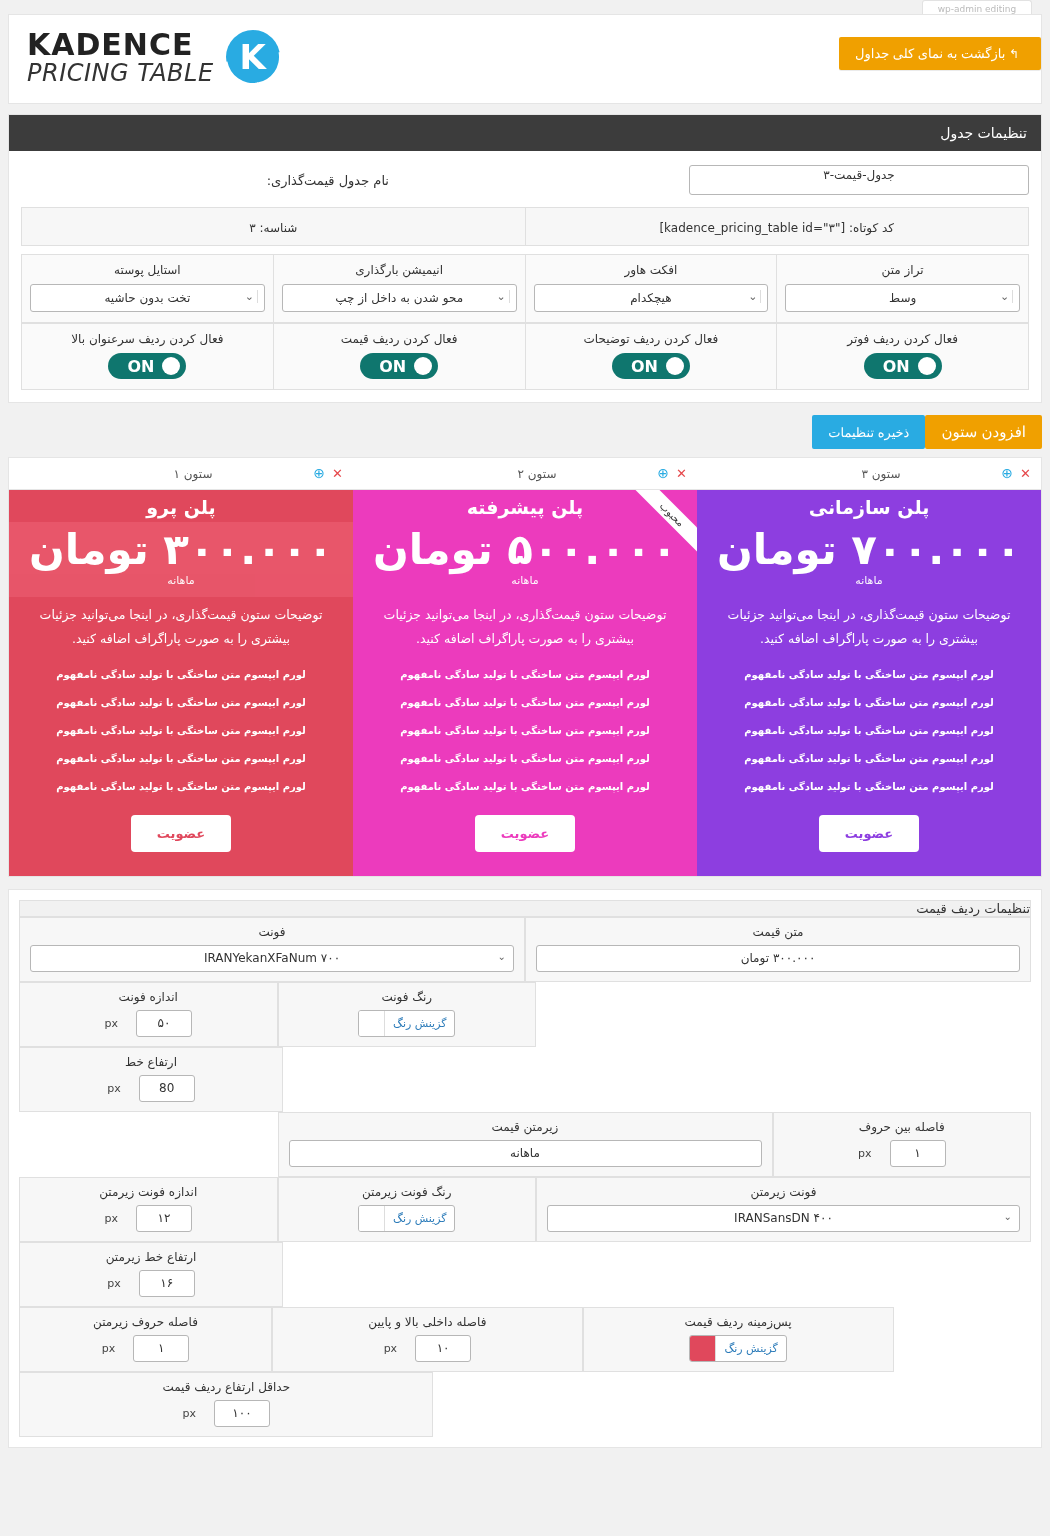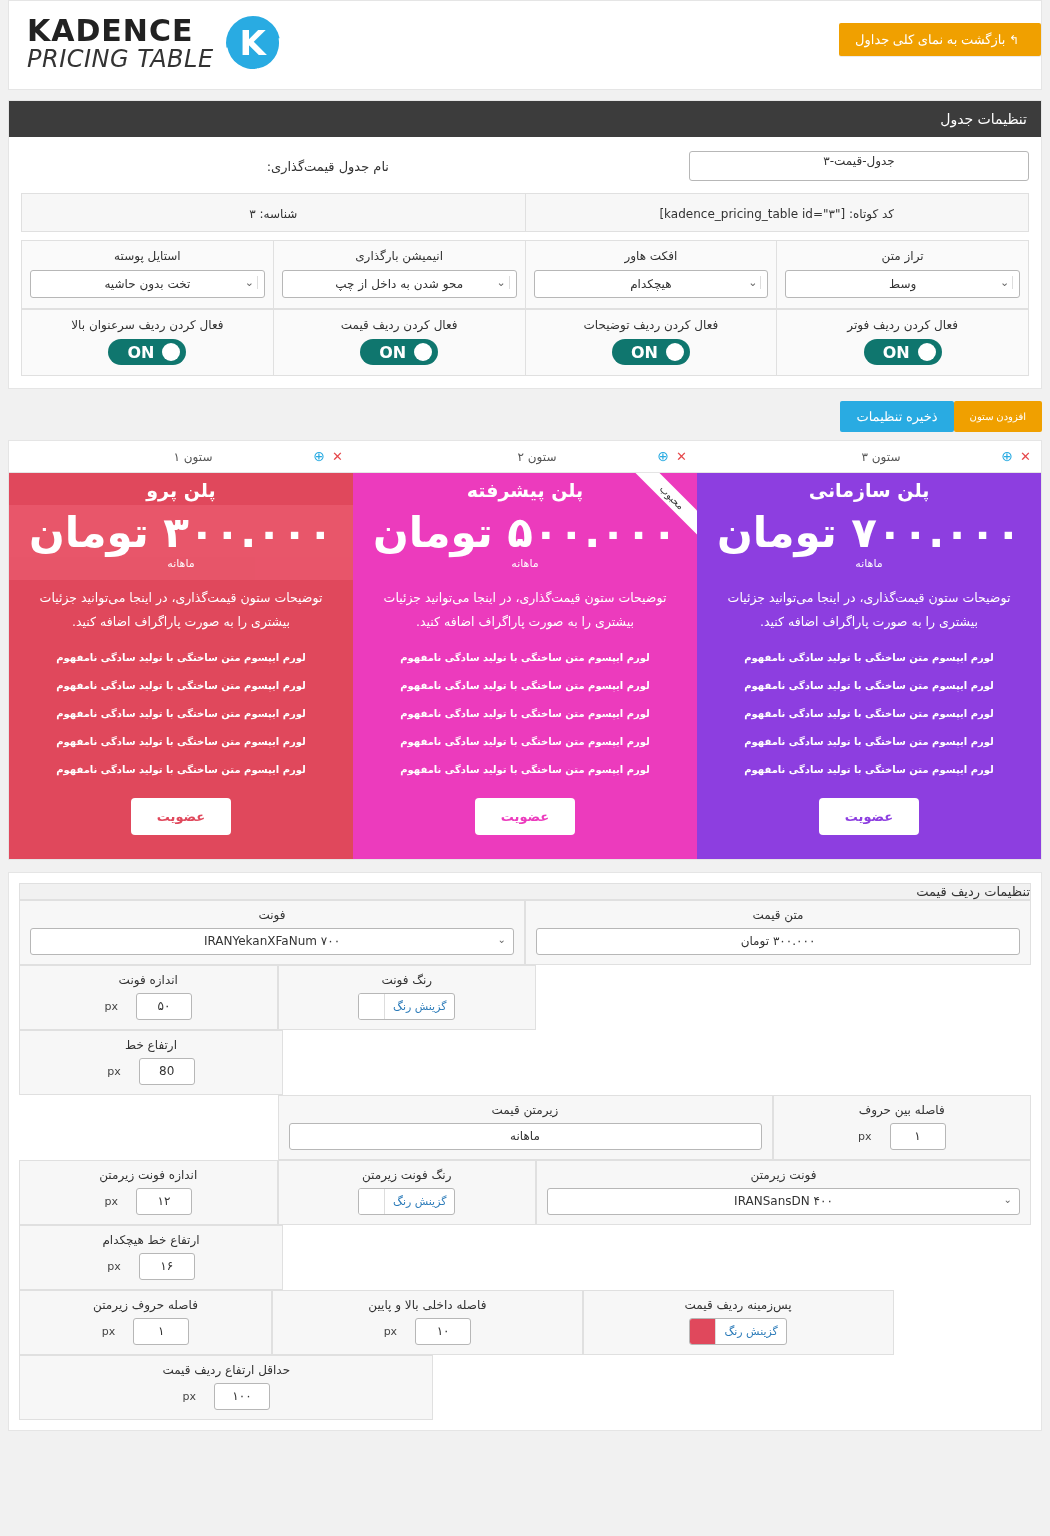--- a/index.html
+++ b/index.html
@@ -104,21 +104,21 @@
     width: 78px; height: 26px; border-radius: 13px; background: #0f766e;
     display: flex; align-items: center; padding: 0 6px; color: #fff;
     font-size: 16px; font-weight: bold; justify-content: flex-end; gap: 8px;
     direction: ltr;
   }
   .toggle .knob { width: 18px; height: 18px; border-radius: 50%; background: #fff; }
 
   
   .btnbar { display: flex; gap: 0; margin: 12px 8px 0 8px; }
   .btn-orange {
-    background: #f0a000; color: #fff; border: none; font-size: 10px;
+    background: #f0a000; color: #fff; border: none; font-size: 15px;
     padding: 8px 16px; cursor: pointer; border-radius: 2px;
   }
   .btn-blue {
     background: #29abe2; color: #fff; border: none; font-size: 13px;
     padding: 8px 16px; cursor: pointer; border-radius: 2px;
   }
 
   
   .cols { display: flex; margin: 8px 8px 0 8px; border: 1px solid #e5e5e5; background: #fff; }
   .col { flex: 1; position: relative; }
@@ -192,20 +192,23 @@
     display: flex; align-items: center; justify-content: center; position: relative;
   }
   .sel2 .chev { position: absolute; right: 7px; top: 5px; font-size: 10px; color: #666; }
   .bottombar { height: 22px; }
 </style>
 </head>
 <body>
 
 <div class="page">
 
+  <div class="topstrip">
+    <div class="ghost-tab">wp-admin editing</div>
+  </div>
 
   <div class="header">
     <button class="back-btn">
       <span class="arrow">↰</span>
       <span>بازگشت به نمای کلی جداول</span>
     </button>
     <div class="brand">
       <div class="brand-text">
         <div class="l1">KADENCE</div>
         <div class="l2">PRICING TABLE</div>
@@ -456,21 +459,21 @@
         <div class="in-num">
           <span class="px">px</span>
           <span class="fld">۱۲</span>
         </div>
       </div>
     </div>
 
     <div class="srow">
       <div class="sbox blank" style="flex:3"></div>
       <div class="sbox" style="flex:1">
-        <div class="lab">ارتفاع خط هیچکدام</div>
+        <div class="lab">ارتفاع خط زیرمتن</div>
         <div class="in-num">
           <span class="px">px</span>
           <span class="fld">۱۶</span>
         </div>
       </div>
     </div>
 
     <div class="srow">
       <div class="sbox blank" style="flex:.6"></div>
       <div class="sbox" style="flex:1.5">

